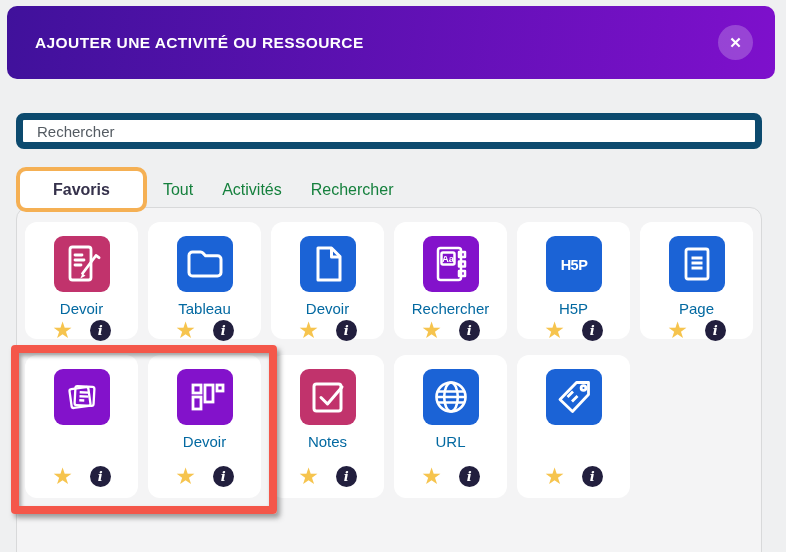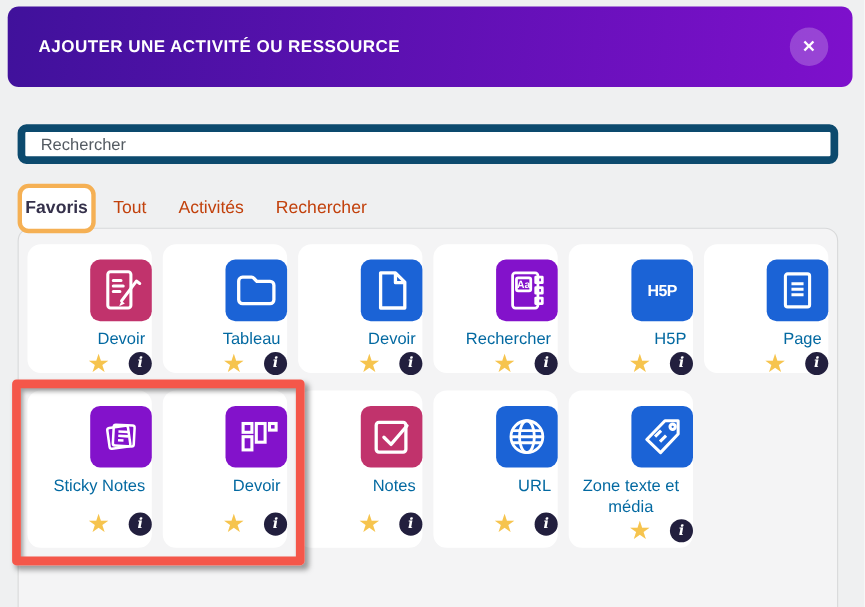--- a/index.html
+++ b/index.html
@@ -29,40 +29,40 @@
     box-sizing:border-box;border:7px solid #0c4a6e;border-radius:8px;
     background:#fff;padding:0 14px;font-size:15px;color:#2b2b33;
     font-family:"Liberation Sans",sans-serif;outline:none;
   }
   .search-input::placeholder{color:#545b62;opacity:1;}
   
   .tabs{
     position:absolute;left:16px;top:167px;height:45px;
     display:flex;align-items:center;gap:29px;z-index:3;
   }
-  .tab{font-size:16px;color:#c2410c;cursor:pointer;white-space:nowrap;}
+  .tab{font-size:16px;color:#15803d;cursor:pointer;white-space:nowrap;}
   .tab.active{
     height:45px;box-sizing:border-box;display:flex;align-items:center;
-    padding:0 3px;background:#fff;border:4px solid var(--tab-active-outline);
+    padding:0 33px;background:#fff;border:4px solid var(--tab-active-outline);
     border-radius:10px;font-weight:700;color:#35314b;margin-right:-13px;
   }
   
   .panel{
     position:absolute;left:16px;top:207px;width:746px;height:400px;
     box-sizing:border-box;border:1px solid #d8d9da;border-radius:12px;
     background:#f4f4f5;
   }
   .grid{
     display:grid;grid-template-columns:repeat(6,1fr);
     grid-template-rows:117px 143px;column-gap:10px;row-gap:16px;
     padding:14px 8px 20px;
   }
   .card{
     background:#fff;border-radius:12px;display:flex;flex-direction:column;
-    align-items:flex-end;cursor:pointer;
+    align-items:center;cursor:pointer;
   }
   .icon-tile{
     width:56px;height:56px;border-radius:9px;margin-top:14px;flex:0 0 auto;
     display:flex;align-items:center;justify-content:center;
   }
   .icon-tile svg{width:48px;height:48px;display:block;}
   .icon-tile.pink{background:var(--pink);}
   .icon-tile.blue{background:var(--blue);}
   .icon-tile.purple{background:var(--purple);}
   .card-label{
@@ -236,21 +236,20 @@
         <div class="card">
     <span class="icon-tile purple">
             <svg viewBox="0 0 48 48">
               <g fill="none" stroke="#fff" stroke-width="2.3" stroke-linejoin="round">
                 <rect x="12.5" y="15" width="19" height="19" rx="2" transform="rotate(-8 22 24.5)"></rect>
                 <rect x="17" y="13.5" width="19" height="19" rx="2" transform="rotate(3 26.5 23)"></rect>
                 <path d="M21.5 19.5h9M21.5 23.5h9M21.5 27.5h5" transform="rotate(3 26.5 23)"></path>
               </g>
             </svg>
           </span>
-    <div class="card-label">Sticky Notes</div>
     <div class="fav-row">
       <button class="fav-btn">
         <span class="star">★</span>
       </button>
       <button class="info-btn">
         <span class="info-circle">i</span>
       </button>
     </div>
   </div>
         <div class="card">
@@ -316,21 +315,20 @@
         <div class="card">
     <span class="icon-tile blue">
             <svg viewBox="0 0 48 48">
               <g fill="none" stroke="#fff" stroke-width="2.8" stroke-linejoin="round">
                 <path d="M26.5 9.5h12v12L22.5 38.5 10 26.5z"></path>
                 <circle cx="33.5" cy="15" r="2.4"></circle>
                 <path d="M17.5 24l5.5-5.5M22 28.5l5.5-5.5"></path>
               </g>
             </svg>
           </span>
-    <div class="card-label">Zone texte et média</div>
     <div class="fav-row">
       <button class="fav-btn">
         <span class="star">★</span>
       </button>
       <button class="info-btn">
         <span class="info-circle">i</span>
       </button>
     </div>
   </div>
       </div>

